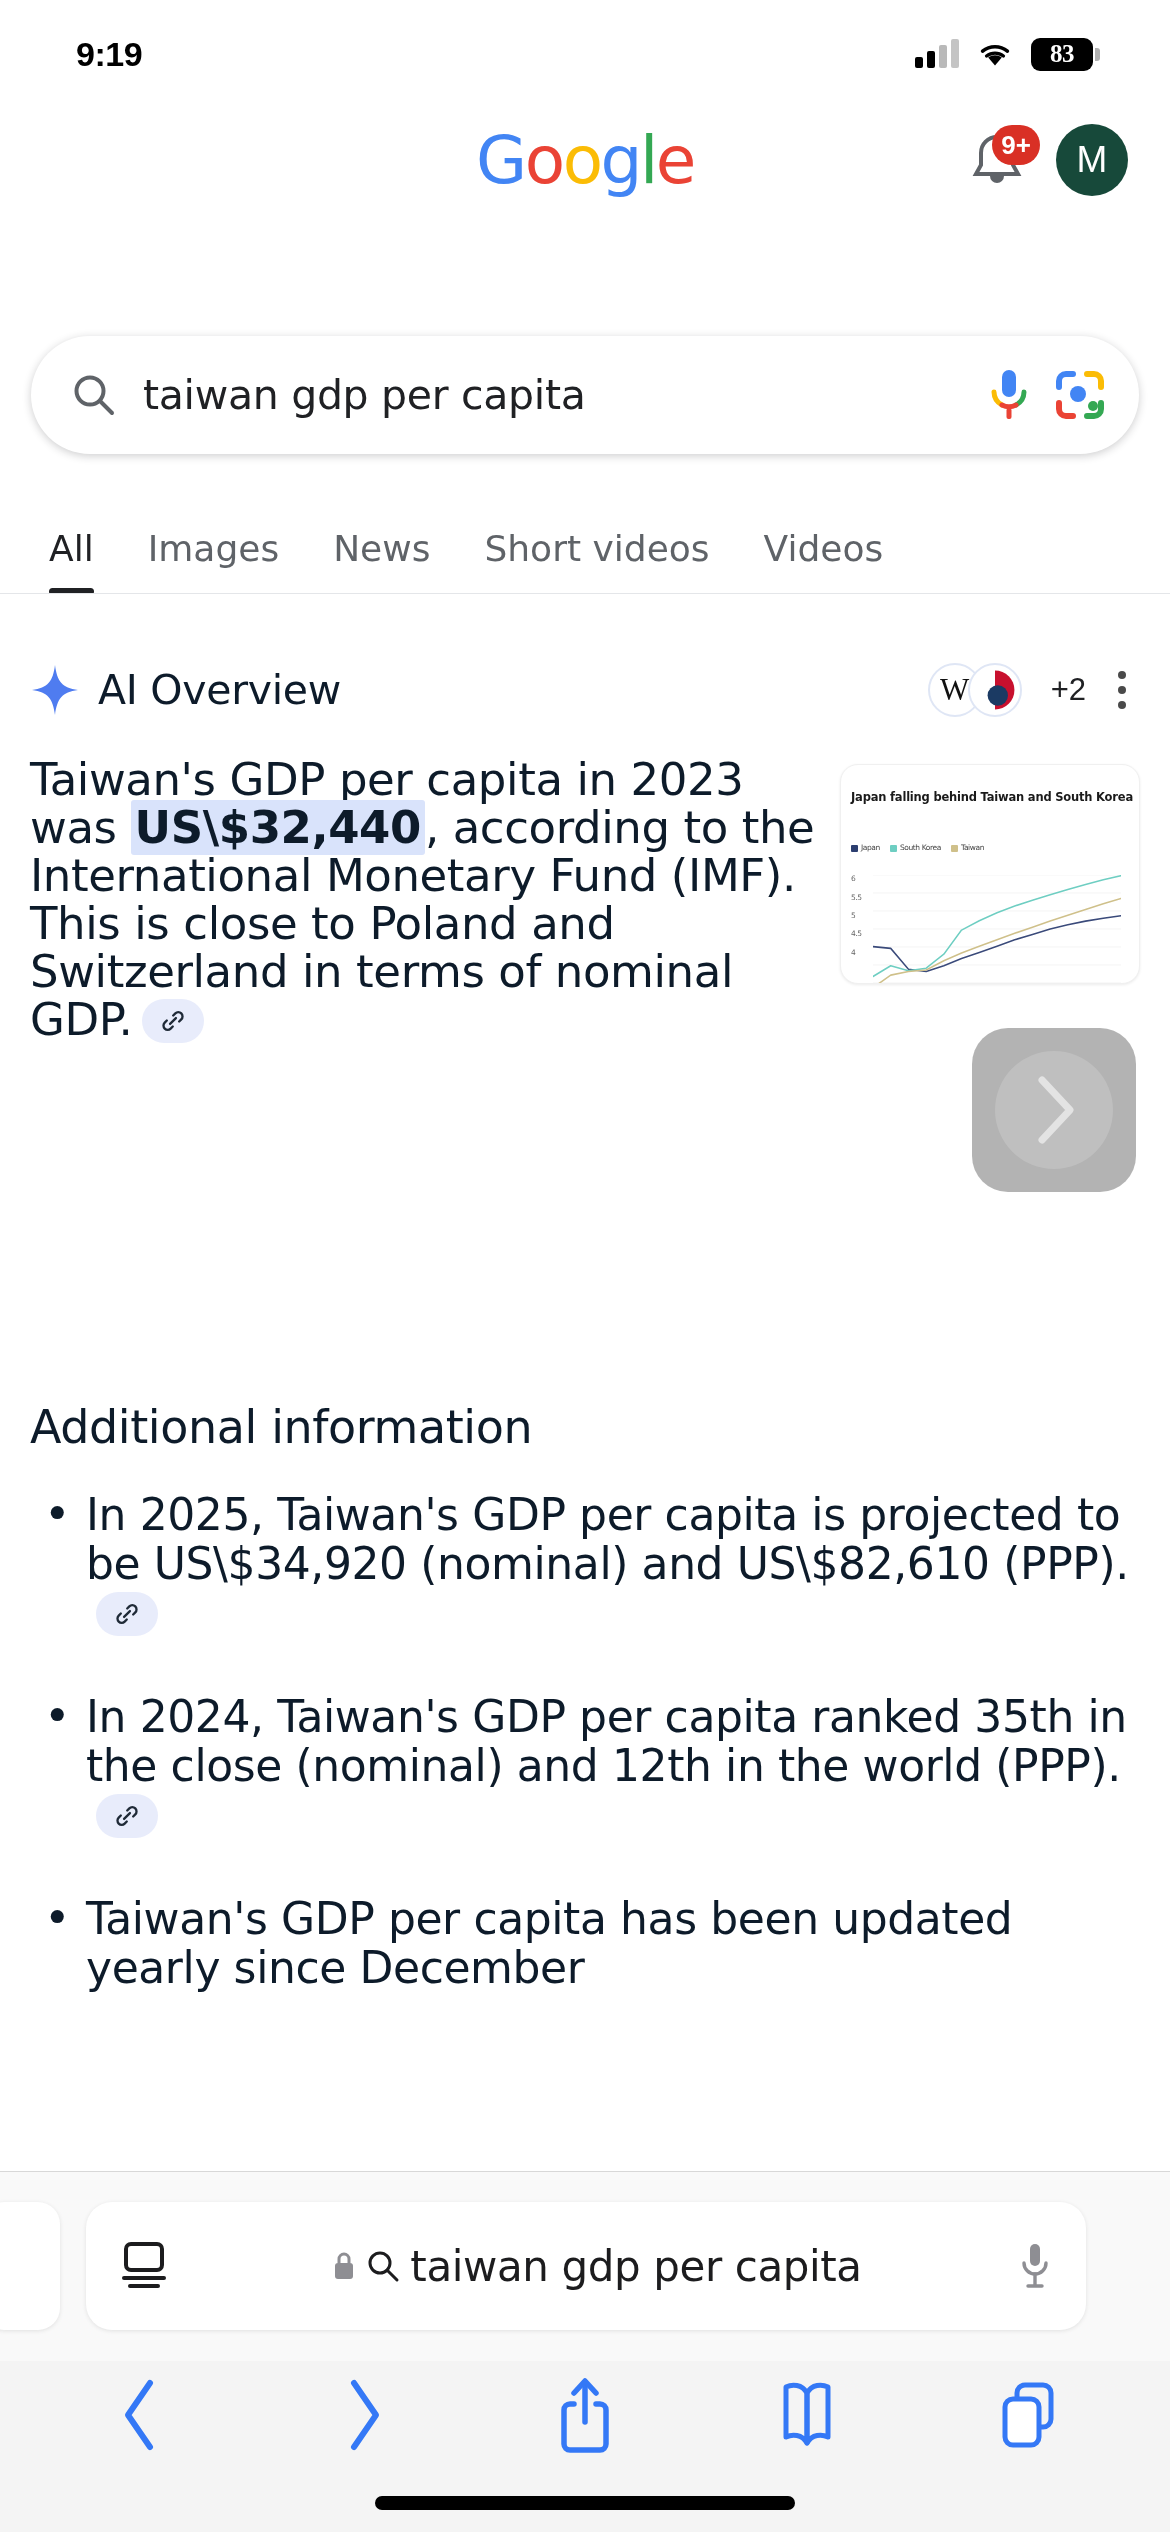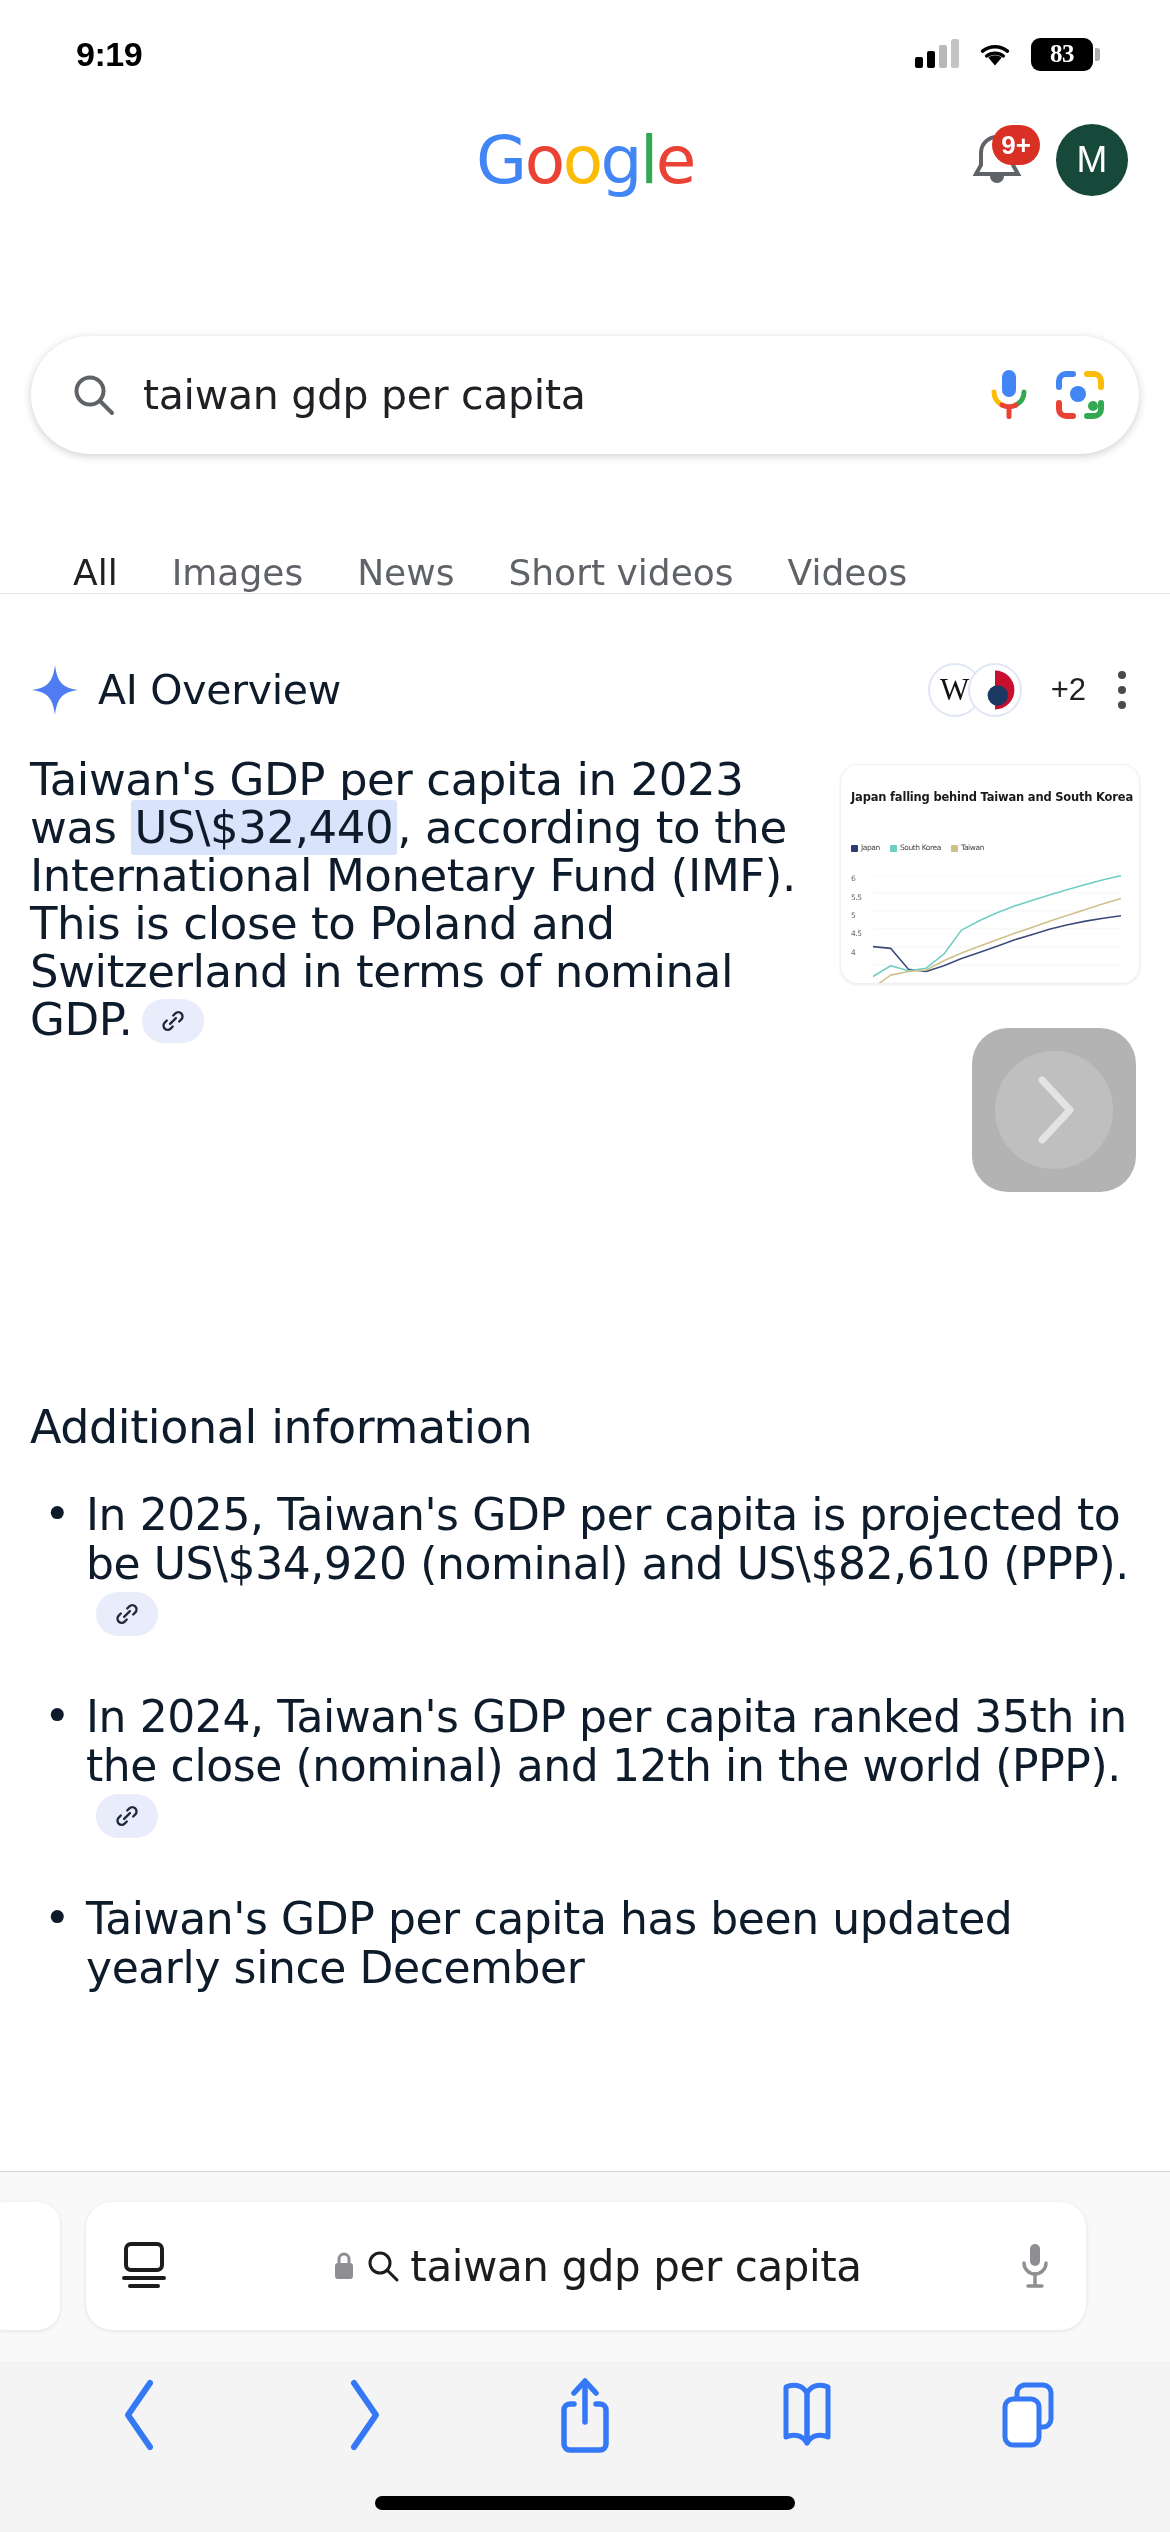--- a/index.html
+++ b/index.html
@@ -85,21 +85,21 @@
   .search-q{
     flex:1; font-size:41px; color:#202124; letter-spacing:-0.3px;
     font-family:"DejaVu Sans", sans-serif;
   }
   .mic-icon{ width:40px; height:54px;}
   .lens-icon{ width:50px; height:50px;}
 
   
   .tabs{
     position:absolute; top:496px; left:0; width:1170px; height:98px;
-    display:flex; align-items:flex-end; gap:0; padding-left:46px;
+    display:flex; align-items:center; gap:0; padding-left:22px;
     border-bottom:1px solid #e4e6e9;
     overflow:hidden;
   }
   .tab{
     font-size:36px; color:#5f6368; padding:8px 27px 0 27px;
     position:relative; white-space:nowrap;
     font-family:"DejaVu Sans", sans-serif;
   }
   .tab.active{ color:#202124; font-weight:400;}
   .tab.active::after{
@@ -130,21 +130,21 @@
   .plus2{ font-size:31px; color:#202124; margin-left:7px;}
   .kebab{ display:flex; flex-direction:column; gap:7px; padding:8px 10px;}
   .kebab i{ width:8px; height:8px; border-radius:50%; background:#4a4a4a; display:block;}
 
   
   .ai-body{
     position:absolute; top:756px; left:30px; width:1110px;
     font-size:45px; line-height:48px; color:#0d1b2a; letter-spacing:-0.4px;
     font-family:"DejaVu Sans", sans-serif;
   }
-  .hl{ background:#d9e3fb; border-radius:3px; padding:1px 4px; font-weight:400;}
+  .hl{ background:#d9e3fb; border-radius:3px; padding:1px 4px; font-weight:700;}
   .chip{
     display:inline-flex; align-items:center; justify-content:center;
     width:62px; height:44px; background:#e8ecfb; border-radius:24px;
     vertical-align:middle; margin-left:10px; margin-bottom:4px;
   }
   .chip svg{ width:28px; height:28px;}
 
   
   .chart-card{
     float:right; width:300px; height:220px; margin:8px 0 4px 18px;

